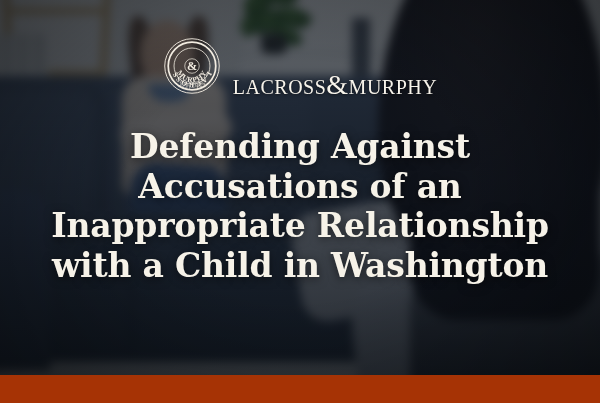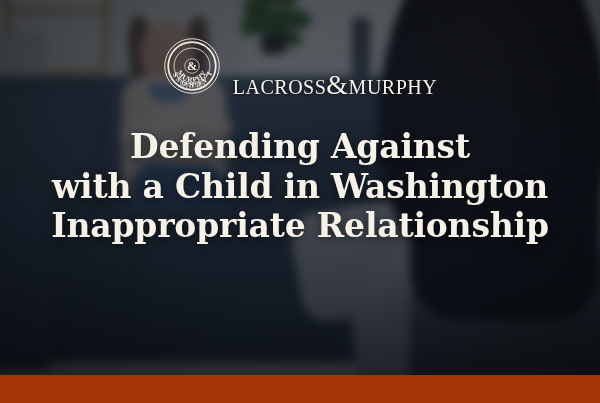--- a/index.html
+++ b/index.html
@@ -449,19 +449,20 @@
             <textPath href="#arcBottomSmall" startOffset="50%" text-anchor="middle">LAW FIRM</textPath>
           </text>
           <text x="50" y="57" font-size="21" text-anchor="middle" font-weight="700">&amp;</text>
         </g>
       </svg>
       <div class="wordmark">Lacross&amp;Murphy</div>
     </div>
 
     <h1 class="headline">
       <span class="ln">Defending Against</span>
+      <span class="ln">Accusations of an</span>
+      <span class="ln">Inappropriate Relationship</span>
       <span class="ln">with a Child in Washington</span>
-      <span class="ln">Inappropriate Relationship</span>
     </h1>
   </div>
 
   <div class="bottom-bar" style="background: rgb(166, 51, 5);"></div>
 </div>
 
 </body></html>

